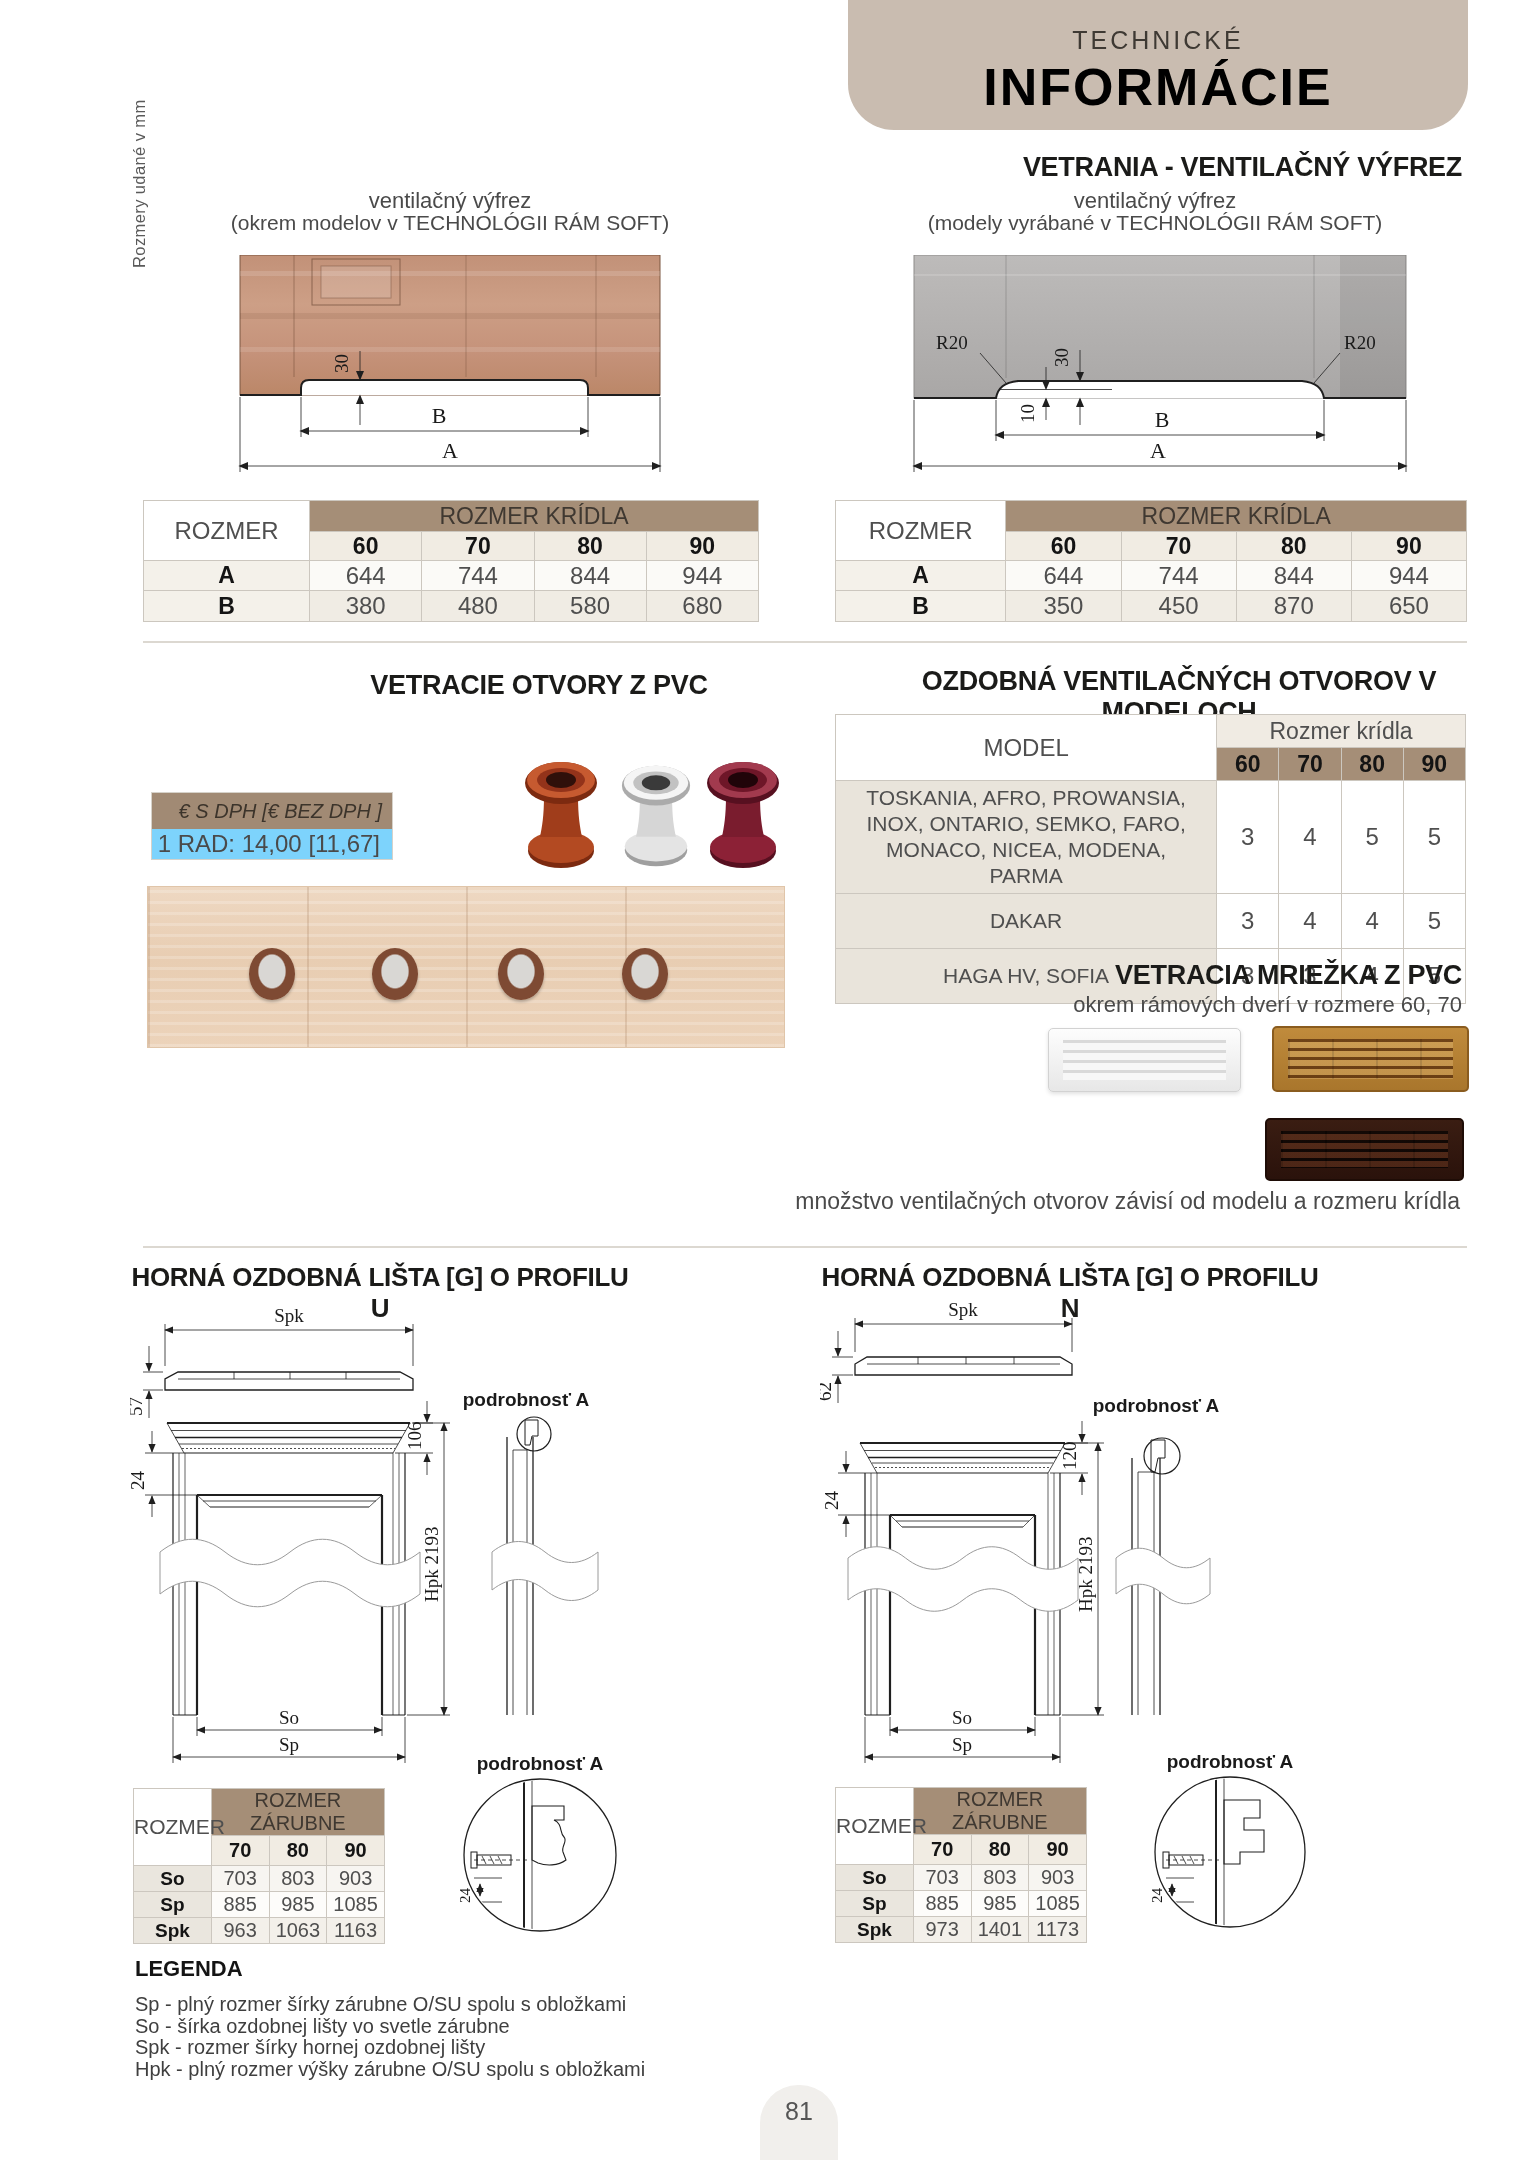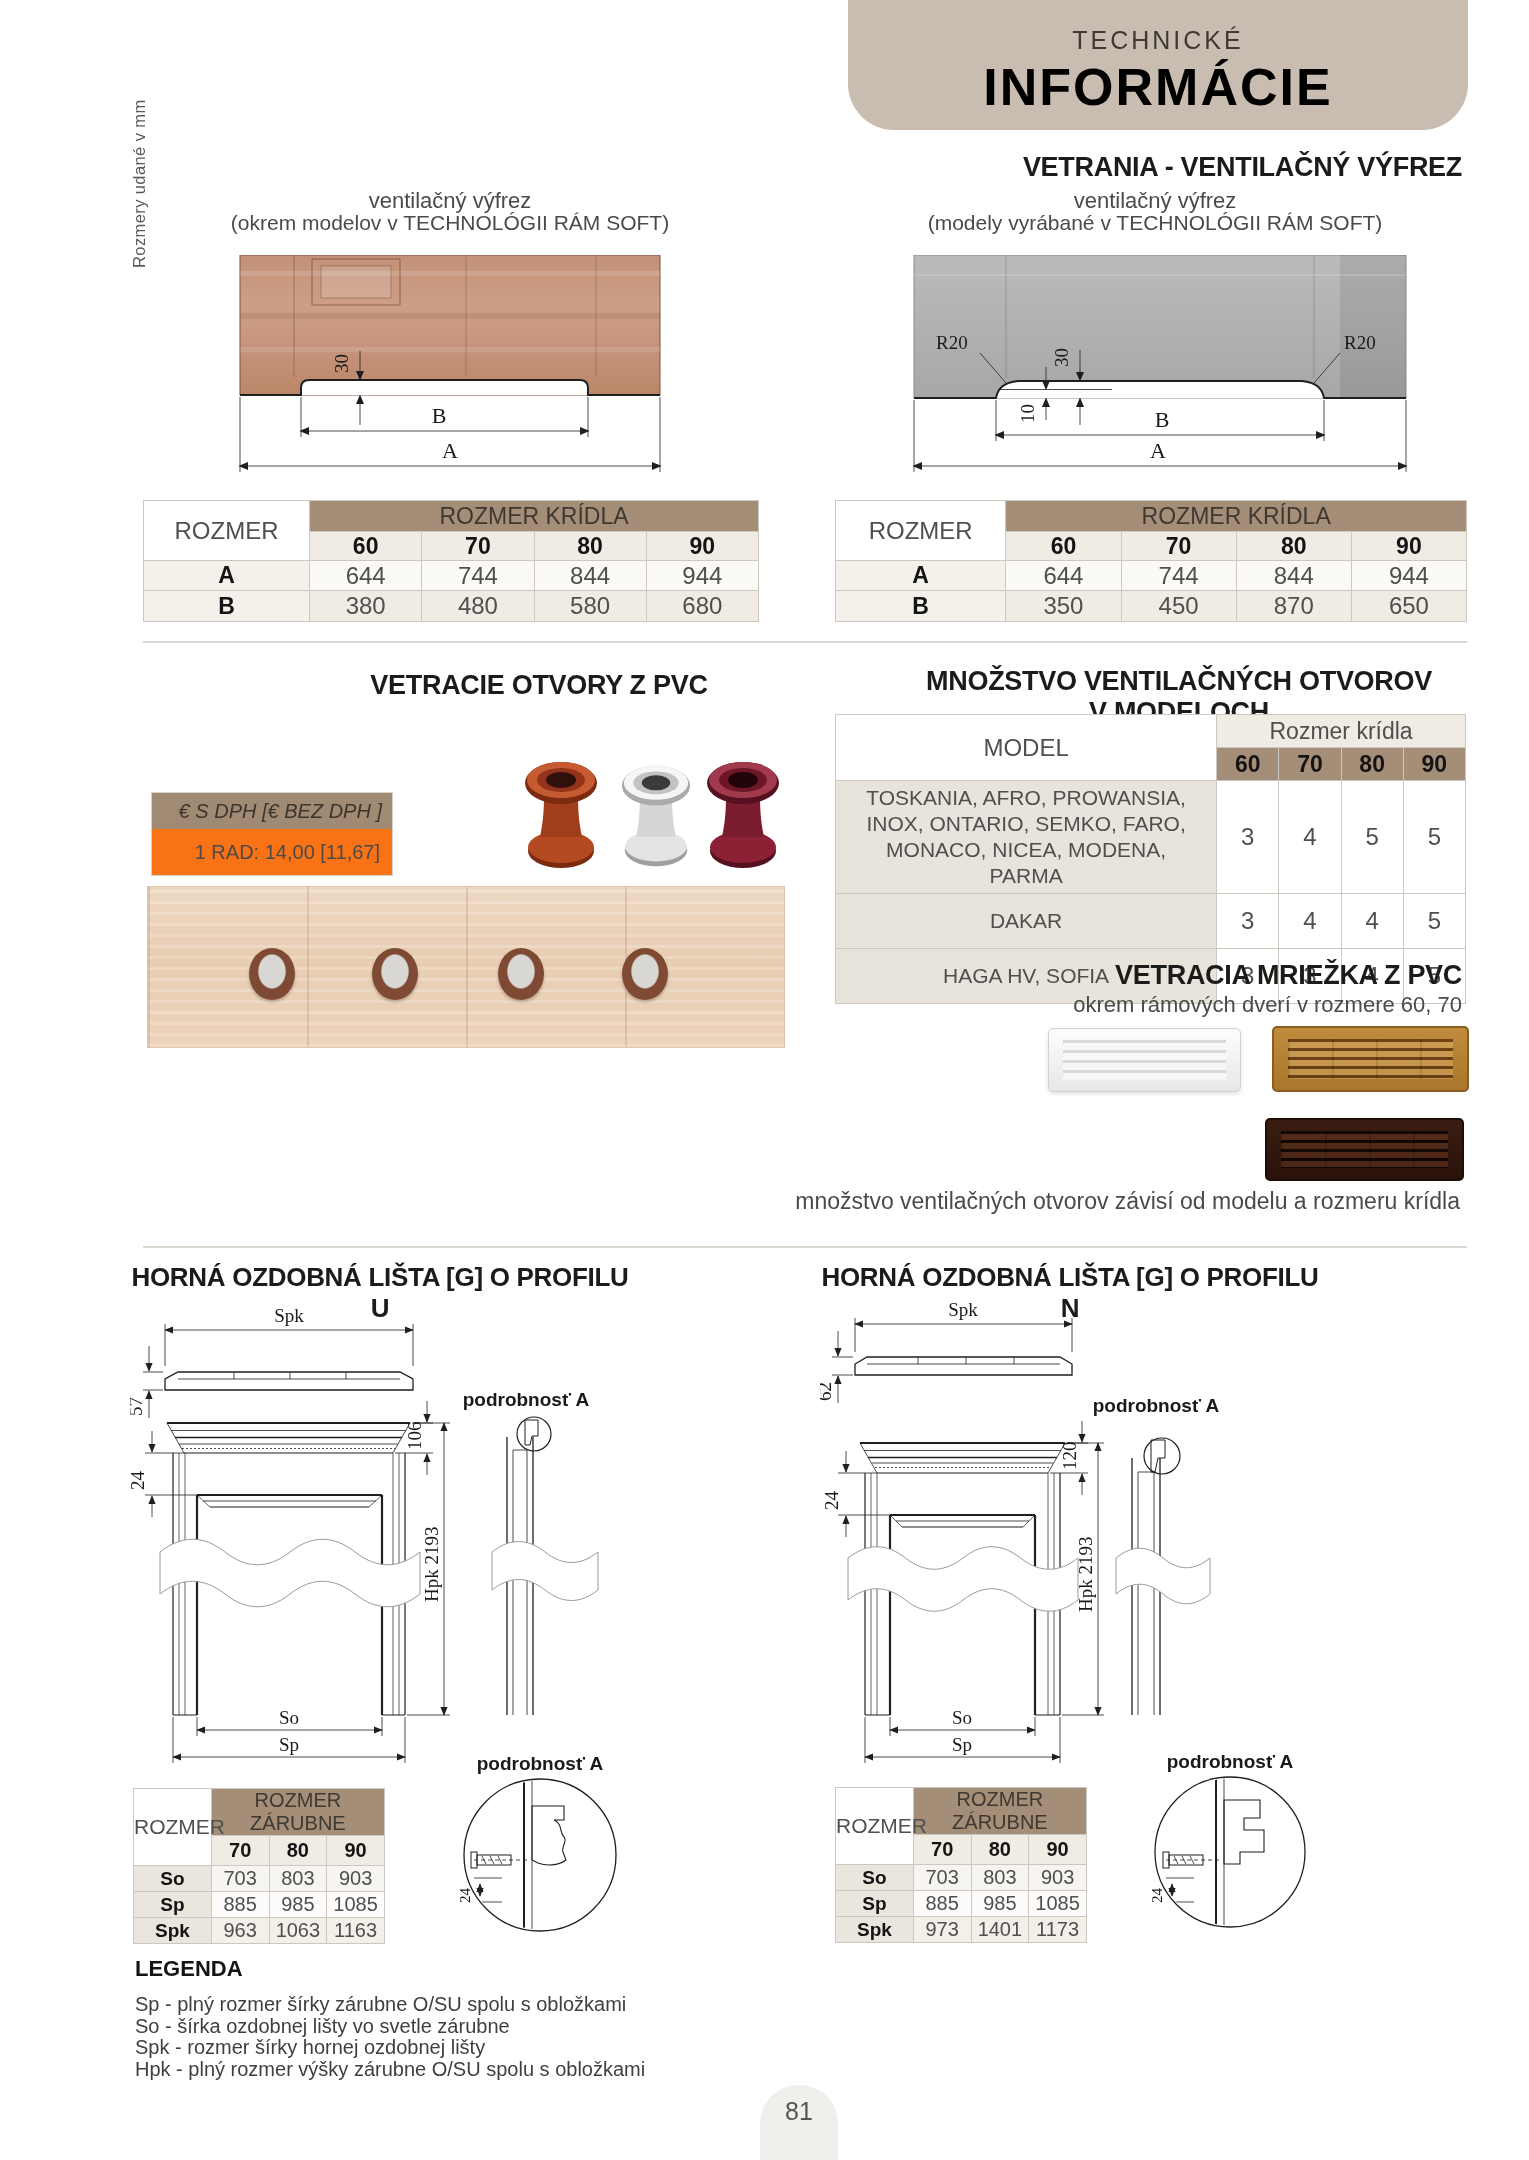--- a/index.html
+++ b/index.html
@@ -54,21 +54,21 @@
   .stab .rowlab{font-size:19px;background:#eae6de;}
   .stab .val{font-size:20px;}
   .stab .d1 td.val{background:#f7f5f1;}
   .stab .d2 td.val{background:#fdfcfa;}
   .stab .d3 td.val{background:#f3f0ea;}
 
   
   .pricebox{position:absolute;left:151px;top:792px;width:240px;border:1px solid #d6d2ca;}
   .pricebox .ph{height:36px;background:#a18a74;color:#3c342b;font-style:italic;font-size:20px;
                 display:flex;align-items:center;justify-content:flex-end;padding-right:10px;}
-  .pricebox .pv{height:46px;background:#f97316;color:#4a4a4a;font-size:20px;
+  .pricebox .pv{height:30px;background:#7dd3fc;color:#4a4a4a;font-size:24px;
                 display:flex;align-items:center;justify-content:flex-end;padding-right:12px;}
 
   .h-right{position:absolute;font-weight:bold;font-size:27px;letter-spacing:-0.3px;}
   .sub-right{position:absolute;font-size:22px;color:#4a4a4a;}
 
   
   .woodstrip{position:absolute;left:147px;top:886px;width:636px;height:160px;
      background:
        repeating-linear-gradient(90deg, rgba(140,95,60,.18) 0 2px, rgba(0,0,0,0) 2px 159px),
        repeating-linear-gradient(0deg, rgba(255,255,255,.20) 0 3px, rgba(0,0,0,0) 3px 11px),
@@ -322,21 +322,21 @@
     <ellipse cx="38" cy="23" rx="15" ry="8" fill="#200409"></ellipse>
   </svg>
 
   <div class="woodstrip">
     <div class="hole" style="left:101px;top:61px"></div>
     <div class="hole" style="left:224px;top:61px"></div>
     <div class="hole" style="left:350px;top:61px"></div>
     <div class="hole" style="left:474px;top:61px"></div>
   </div>
 
-  <div class="h-right" style="left:918px;top:666px;width:522px;text-align:center">MNOŽSTVO VENTILAČNÝCH OTVOROV V MODELOCH</div>
+  <div class="h-right" style="left:918px;top:666px;width:522px;text-align:center">OZDOBNÁ VENTILAČNÝCH OTVOROV V MODELOCH</div>
 
   <table class="mtab" style="left:835px;top:714px;width:631px">
     <colgroup>
         <col style="width:60.5%">
         <col style="width:9.875%">
         <col style="width:9.875%">
         <col style="width:9.875%">
         <col style="width:9.875%">
       </colgroup>
     <tbody>

